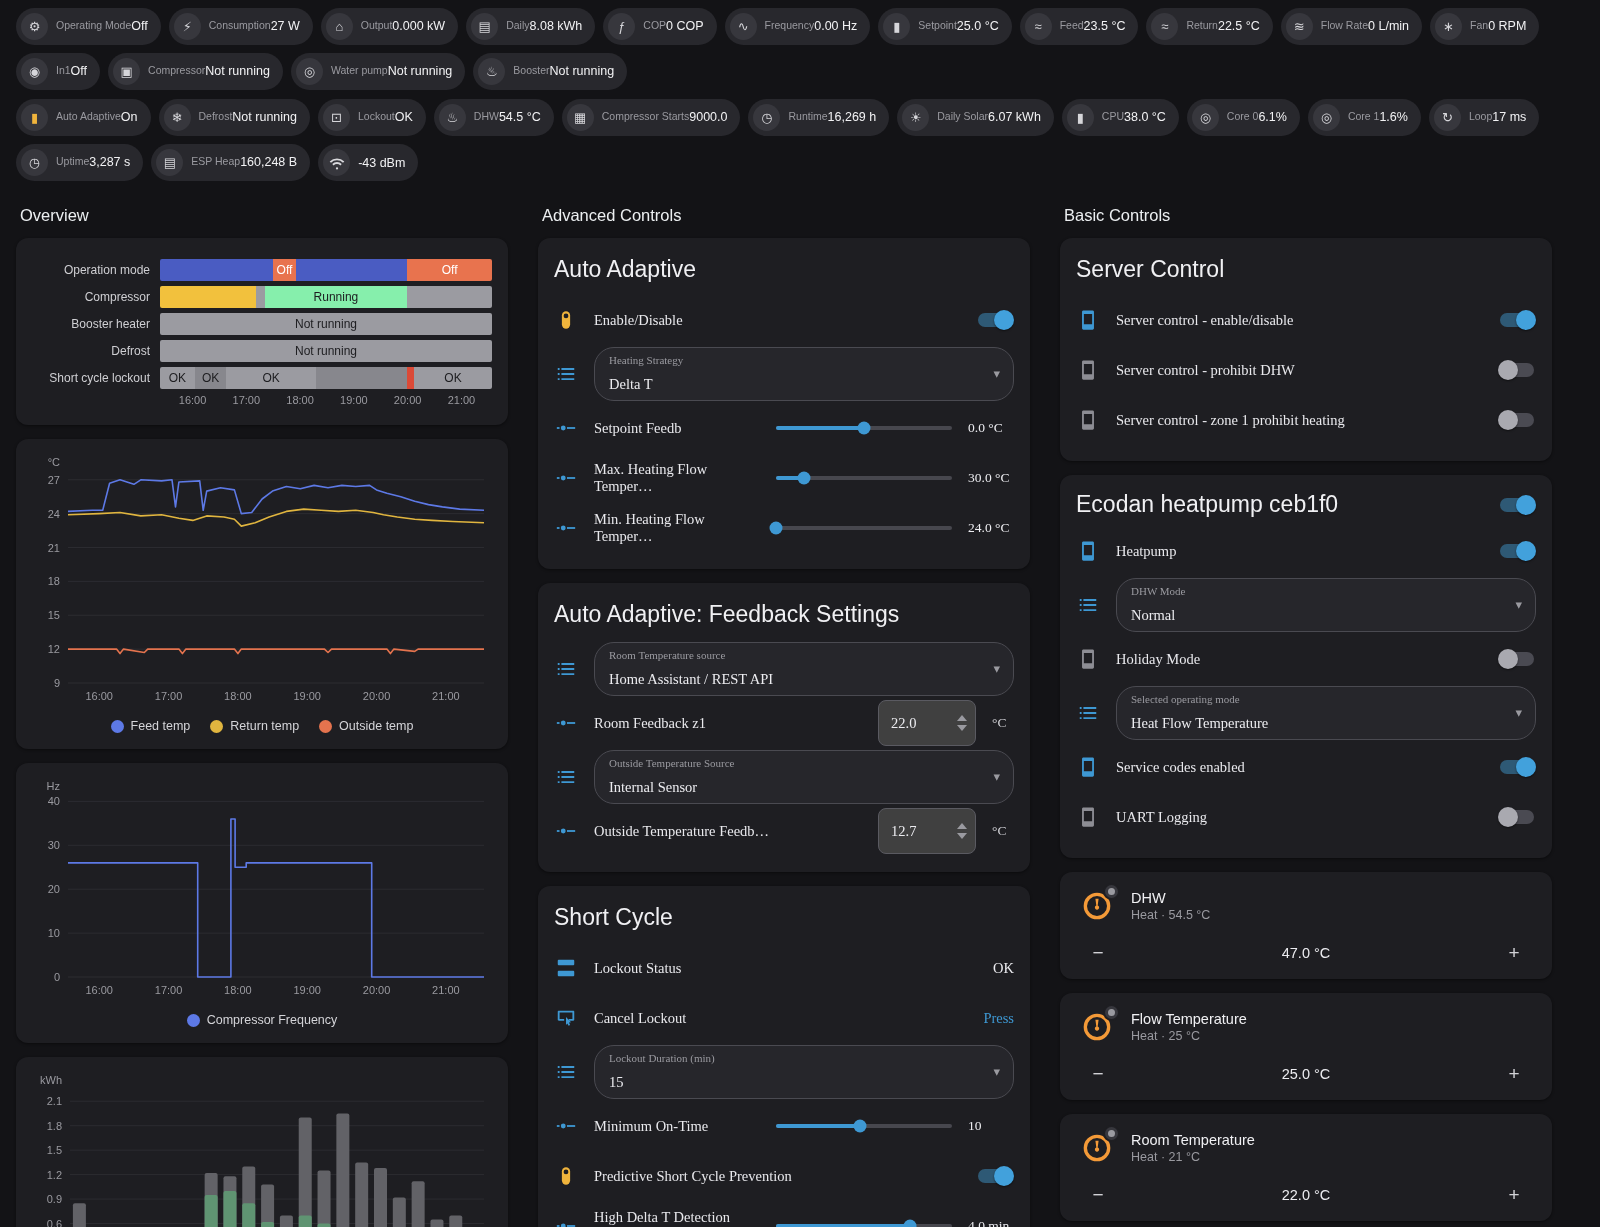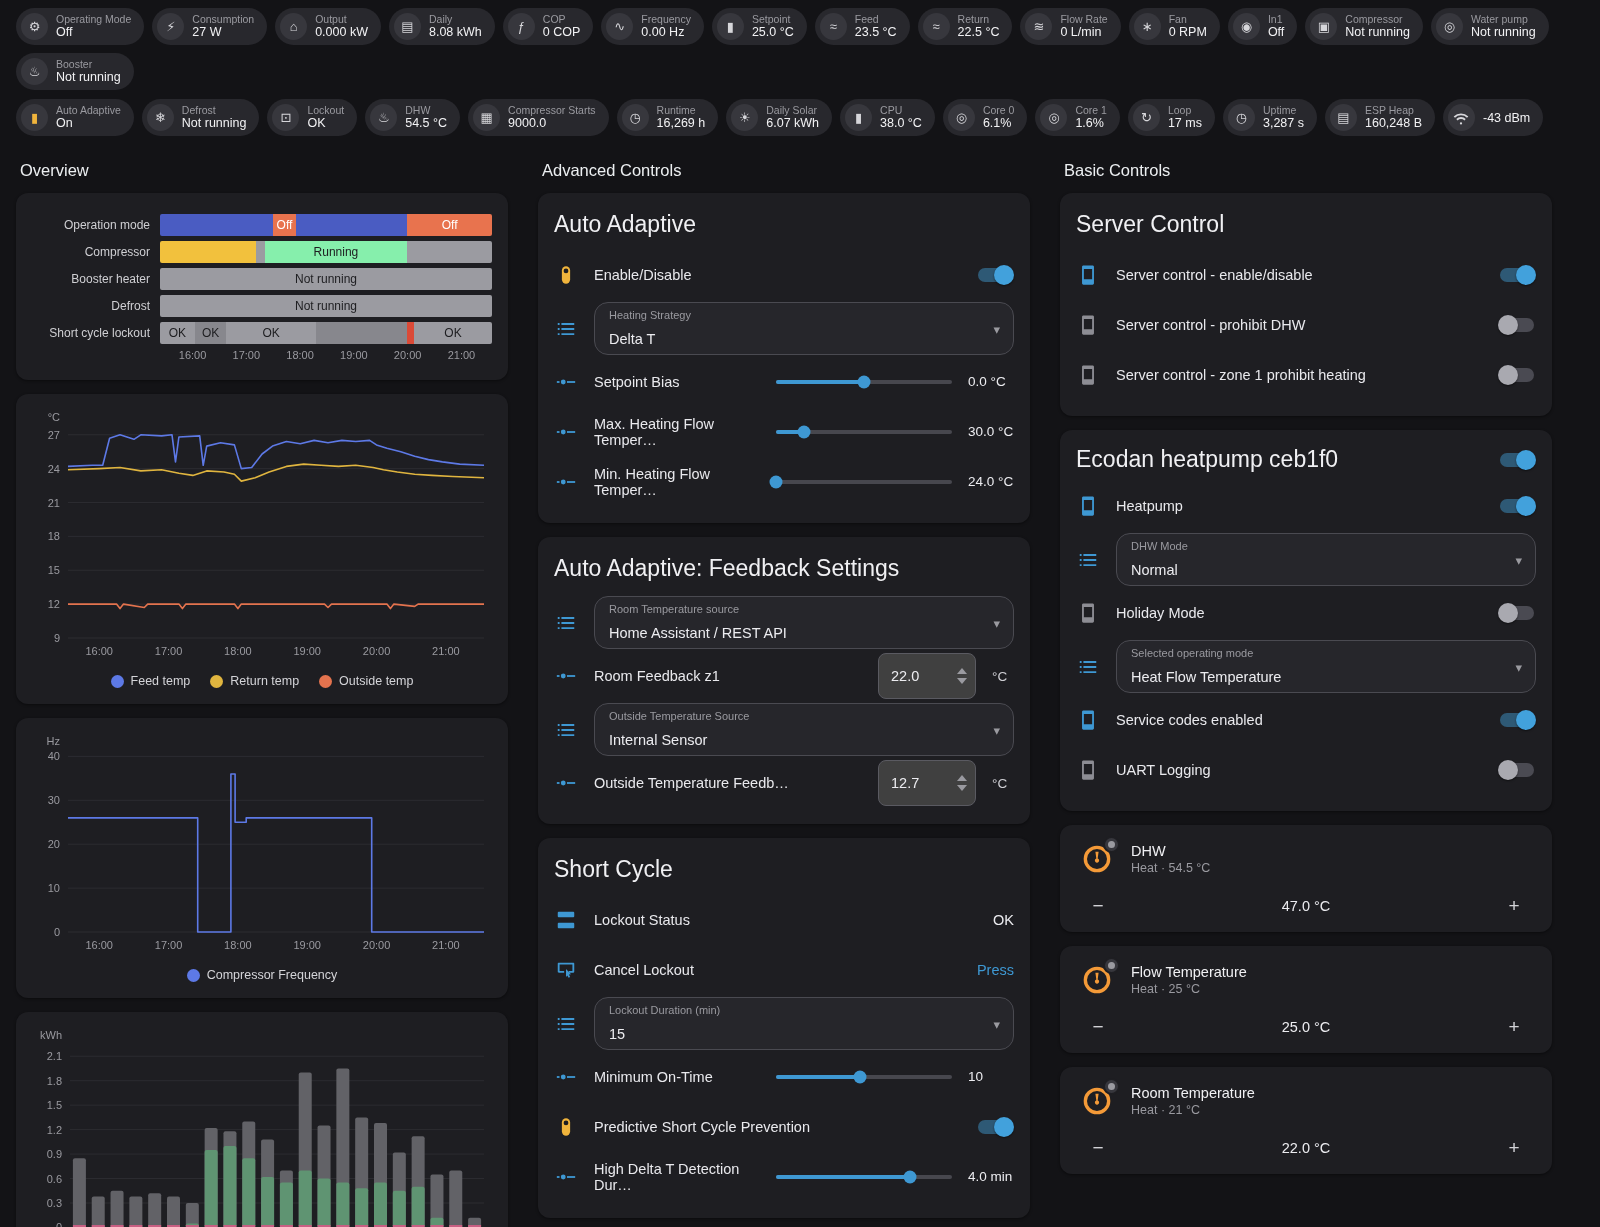--- a/index.html
+++ b/index.html
@@ -12,21 +12,21 @@
   svg { font-family:inherit; }
 
   
   .chips { padding:8px 12px 0 16px; }
   .chip-row { display:flex; flex-wrap:wrap; gap:8px; margin-bottom:9px; }
   .chip { display:flex; align-items:center; height:37px; background:#28282d;
           border-radius:19px; padding:0 13px 0 5px; gap:8px; cursor:pointer; }
   .chip-icon { width:27px; height:27px; border-radius:50%; background:#37373d;
                color:#d6d6da; display:flex; align-items:center; justify-content:center;
                font-size:13px; flex:none; }
-  .chip-texts { display:flex; flex-direction:column; line-height:1.18; }
+  .chip-texts { display:flex; flex-direction:row; line-height:1.18; }
   .chip-label { font-size:10.5px; color:#9a9aa0; white-space:nowrap; }
   .chip-value { font-size:12.5px; color:#f2f2f4; font-weight:500; white-space:nowrap; }
   .chip-value.solo { font-size:12.5px; }
 
   
   .columns { display:grid; grid-template-columns:492px 492px 492px; gap:30px;
              padding:4px 16px 0; align-items:start; }
   .col-title { font-size:16.5px; font-weight:500; color:#eceff1; margin:12px 0 13px 4px; }
 
   .card { background:#1e1e22; border-radius:12px; padding:16px; margin-bottom:14px;
@@ -43,42 +43,42 @@
   .tl-seg { position:absolute; top:0; bottom:0; display:flex; align-items:center;
             justify-content:center; font-size:12px; white-space:nowrap; overflow:hidden; }
   .tl-axis { position:relative; height:15px; margin-left:138px; margin-top:5px; }
   .tl-tick { position:absolute; transform:translateX(-50%); font-size:11px; color:#9a9aa0; }
 
   .legend { display:flex; justify-content:center; gap:20px; margin-top:8px; }
   .lg-item { display:flex; align-items:center; gap:7px; font-size:12.5px; color:#d4d4d8; }
   .lg-dot { width:13px; height:13px; border-radius:50%; display:inline-block; flex:none; }
 
   
-  .crow { display:flex; align-items:center; gap:16px; min-height:50px; padding:2px 0; }
+  .crow { display:flex; align-items:center; gap:16px; min-height:50px; padding:2px 0;font-family:Liberation Serif, serif; }
   .ricon { width:24px; height:24px; flex:none; display:flex; align-items:center;
            justify-content:center; color:#8d8d94; }
   .ricon svg { width:22px; height:22px; display:block; }
   .crow.on .ricon { color:#3e98d3; }
   .ricon.blue { color:#3e98d3 !important; }
   .ricon.yellow { color:#f0b43c !important; }
   .rlabel { flex:1; font-size:14.5px; color:#e9e9ed; }
   .rvalue { font-size:14.5px; color:#ececf0; }
   .rvalue.press { color:#3e98d3; cursor:pointer; }
 
   
   .switch { width:38px; height:20px; position:relative; flex:none; cursor:pointer; }
   .switch .track { position:absolute; left:2px; right:2px; top:3px; height:14px;
                    border-radius:7px; background:#4a4a52; }
   .switch .knob { position:absolute; top:0; left:0; width:20px; height:20px; border-radius:50%;
                   background:#a9a9b0; box-shadow:0 1px 2px rgba(0,0,0,.5); }
   .switch.on .track { background:rgba(66,161,220,.45); }
   .switch.on .knob { left:18px; background:#42a1dc; }
 
   
-  .sel { flex:1; background:#26262b; border:1px solid #4a4a51; border-radius:14px;
+  .sel { flex:1; background:#26262b; border:1px solid #4a4a51; border-radius:20px;
          padding:6px 34px 7px 14px; position:relative; min-height:46px; cursor:pointer; }
   .sel-label { font-size:11px; color:#9a9aa0; }
   .sel-value { font-size:14.5px; color:#ececf0; margin-top:10px; white-space:nowrap; }
   .sel-chevron { position:absolute; right:13px; top:50%; transform:translateY(-50%);
                  color:#9a9aa0; font-size:13px; }
 
   
   .sl-track { position:relative; width:176px; height:16px; flex:none; cursor:pointer; --pct:0; }
   .sl-track::before { content:''; position:absolute; left:0; right:0; top:6px; height:4px;
                       border-radius:2px; background:#47474e; }
@@ -596,21 +596,21 @@
         </div>
       </div>
 
       <div class="crow">
         <span class="ricon blue">
             <svg viewBox="0 0 24 24">
               <path fill="currentColor" d="M2 11h20v2H2z"></path>
               <circle cx="9" cy="12" r="3.4" fill="currentColor" stroke="#1e1e22" stroke-width="1.5"></circle>
             </svg>
           </span>
-        <span class="rlabel">Setpoint Bias</span>
+        <span class="rlabel">Setpoint Feedb</span>
         <span class="sl-track" style="--pct: 50;">
             <span class="sl-fill"></span>
             <span class="sl-knob"></span>
           </span>
         <span class="sl-value">0.0 °C</span>
       </div>
 
       <div class="crow">
         <span class="ricon blue">
             <svg viewBox="0 0 24 24">

